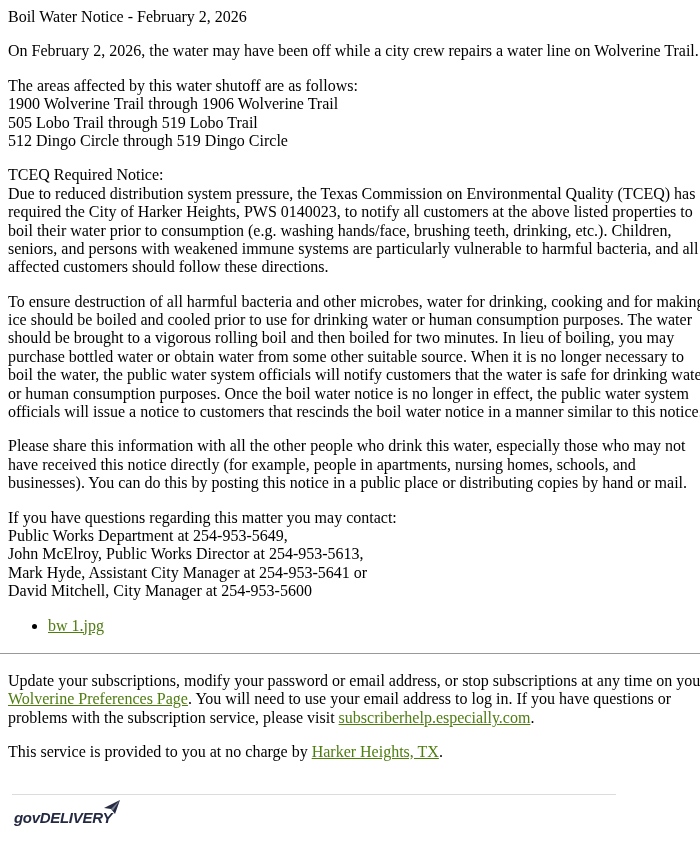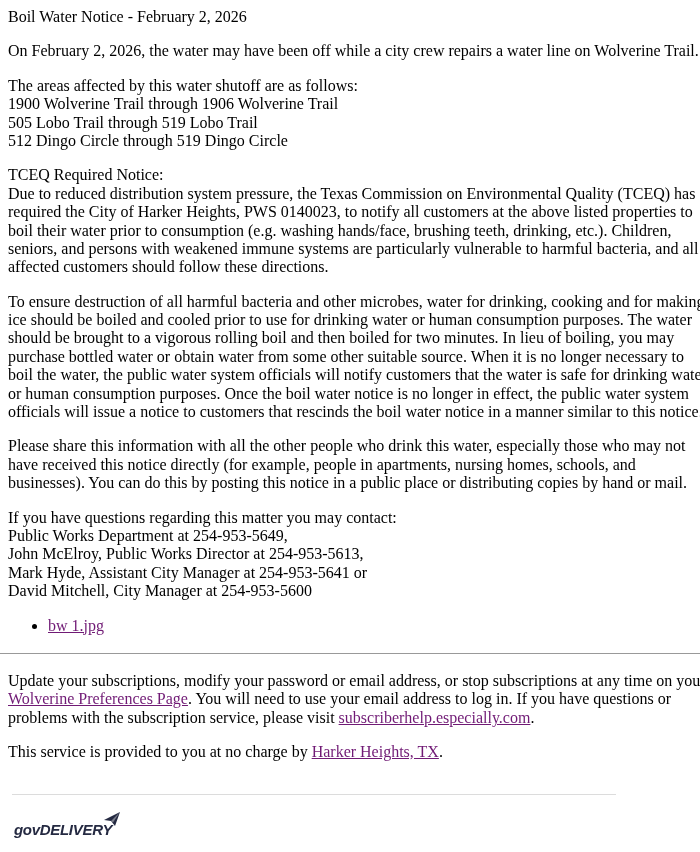--- a/index.html
+++ b/index.html
@@ -23,21 +23,21 @@
   .content p {
     font-family: "Liberation Serif", "DejaVu Serif", serif;
     font-size: 16px;
     line-height: 1.15;
     color: #000000;
     margin: 16px 0;
     white-space: pre-line;
   }
   .content > p:first-child { margin-top: 0; }
   a {
-    color: #701a75;
+    color: #4d7c0f;
     text-decoration: underline;
     cursor: pointer;
   }
   ul.attachments {
     margin: 16px 0;
     padding-left: 40px;
   }
   ul.attachments li {
     font-family: "Liberation Serif", "DejaVu Serif", serif;
     font-size: 16px;
@@ -62,21 +62,20 @@
   .footer-disclaimer {
     width: 560px;
     font-family: "Liberation Sans", sans-serif;
     font-size: 11px;
     line-height: 1.3;
     color: #9b9b9b;
     white-space: pre-line;
   }
   .logo {
     position: relative;
-    margin-top: 12px;
     margin-right: 8px;
     white-space: nowrap;
   }
   .logo-text {
     font-family: "Liberation Sans", sans-serif;
     font-style: italic;
     font-weight: 800;
     font-size: 15px;
     letter-spacing: -0.3px;
     color: #252a42;

